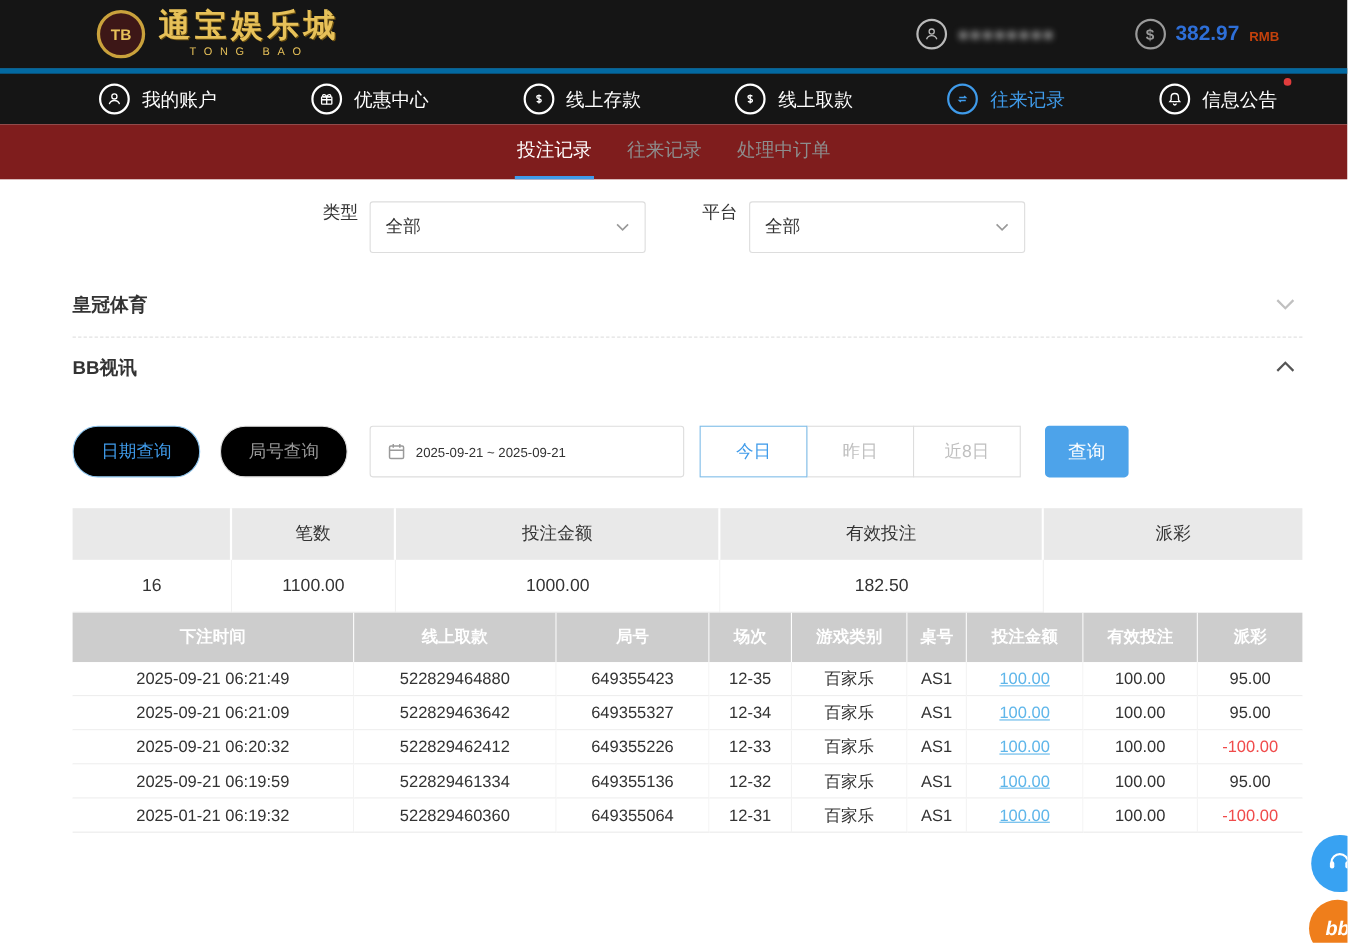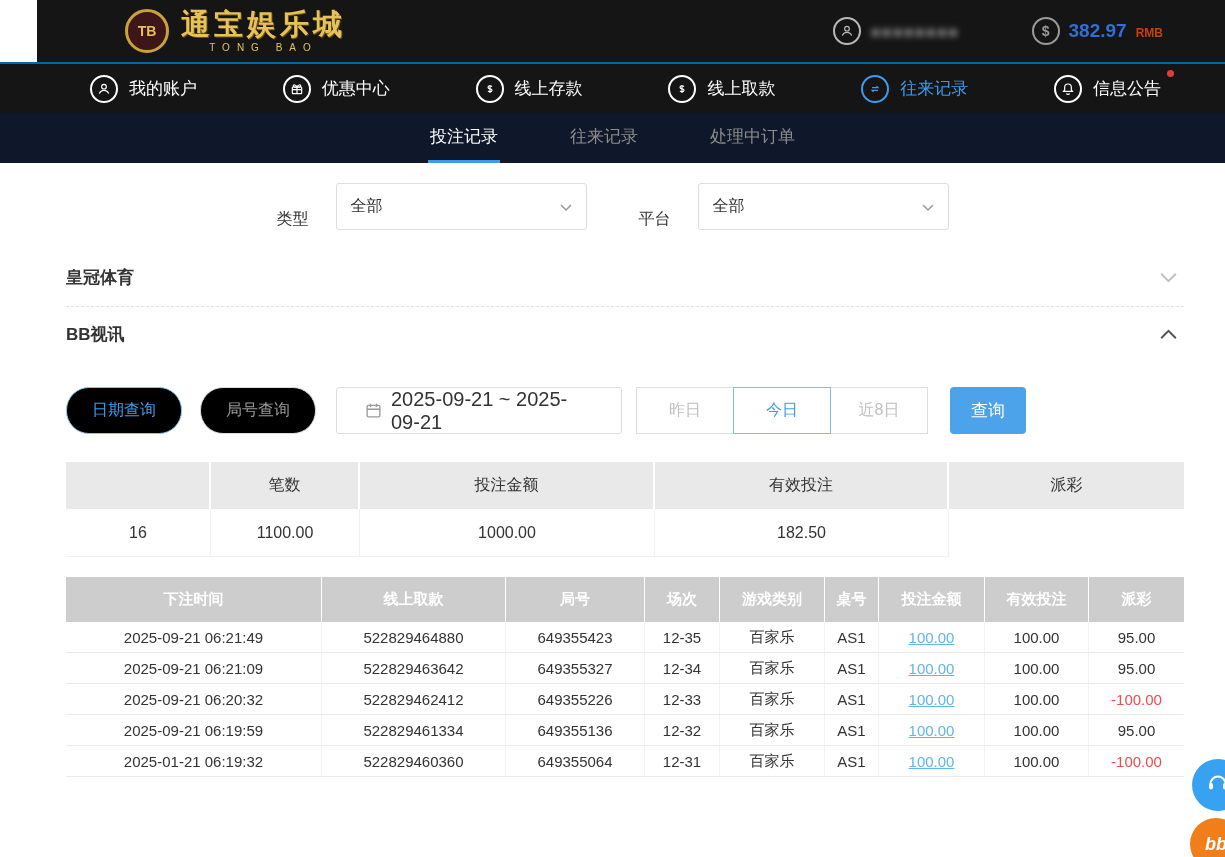--- a/index.html
+++ b/index.html
@@ -4,102 +4,102 @@
 <style>
   * { margin:0; padding:0; }
   body {
     width:1225px; height:857px; overflow:hidden; position:relative;
     background:#fff; color:#333;
     font-family:"Liberation Sans","DejaVu Sans",sans-serif;
   }
 
   
   .topbar { height:62px; background:#151515; display:flex; align-items:center;
-            padding:0 62px 0 88px; box-sizing:border-box;margin-left:37px; }
+            padding:0 62px 0 88px; box-sizing:border-box; }
   .logo { display:flex; align-items:center; gap:12px; cursor:pointer; }
   .logo-badge { width:44px; height:44px; border-radius:50%; background:#3d1717;
                 border:3px solid #caa23c; color:#e7c159; font-weight:bold; font-size:14px;
                 display:flex; align-items:center; justify-content:center; box-sizing:border-box; }
   .logo-title { color:#e7c159; font-size:29px; font-weight:bold; letter-spacing:4px;
                 line-height:1; text-shadow:1px 1px 0 #6d5110; }
   .logo-sub { color:#e7c159; font-size:10px; letter-spacing:7px; margin-top:3px; text-align:center; }
 
   .top-right { margin-left:auto; display:flex; align-items:center; gap:72px; }
   .icon-ring { width:28px; height:28px; border:2px solid currentColor; border-radius:50%;
                display:flex; align-items:center; justify-content:center; box-sizing:border-box; flex:0 0 auto; }
   .icon-ring svg { width:16px; height:16px; }
   .dollar { font-size:14px; font-weight:bold; line-height:1; }
   .user-chip { display:flex; align-items:center; gap:10px; color:#b9b9b9; cursor:pointer; }
   .username { filter:blur(3.5px); color:#cfcfcf; font-size:15px; letter-spacing:2px; }
   .balance { display:flex; align-items:center; gap:9px; color:#9a9a9a; }
   .balance-amount { color:#2e6fd8; font-size:19px; font-weight:bold; }
   .balance-currency { color:#c2410c; font-size:12px; margin-top:4px;font-weight:bold; }
 
   
-  .mainnav { height:51px; background:#151515; border-top:2px solid #0369a1;
+  .mainnav { height:51px; background:#151515; border-top:5px solid #0369a1;
              display:flex; align-items:center; justify-content:space-between;
              padding:0 64px 0 90px; box-sizing:border-box; }
   .nav-item { display:flex; align-items:center; gap:11px; color:#fff; font-size:17px;
               cursor:pointer; position:relative; }
   .nav-item.active { color:#3f9bea; }
   .red-dot { position:absolute; top:-5px; right:-13px; width:7px; height:7px;
              background:#e03c3c; border-radius:50%; }
 
   
-  .subtabs { height:50px; background:#0f172a; display:flex; justify-content:center;
-             gap:68px; align-items:stretch; }
+  .subtabs { height:50px; background:#7f1d1d; display:flex; justify-content:center;
+             gap:28px; align-items:stretch; }
   .subtab { color:#8d8d8d; font-size:17px; display:flex; align-items:center;
             border-bottom:3px solid transparent; box-sizing:border-box; cursor:pointer; padding:0 2px; }
   .subtab.active { color:#fff; border-bottom-color:#3f9bea; }
 
   
   .filters { display:flex; justify-content:center; gap:52px; align-items:center; padding:20px 0; }
-  .filter { display:flex; align-items:flex-end; gap:27px; font-size:16px; color:#333; }
+  .filter { display:flex; align-items:flex-start; gap:10px; font-size:16px; color:#333; }
   .select { width:251px; height:47px; border:1px solid #ddd; border-radius:3px; background:#fff;
             display:flex; align-items:center; justify-content:space-between; padding:0 14px;
             box-sizing:border-box; font-size:16px; color:#333; cursor:pointer; }
   .select svg { width:12px; height:8px; }
 
   
   .content { margin:0 41px 0 66px; }
   .section-header { display:flex; justify-content:space-between; align-items:center;
                     padding:16px 6px 17px 0; border-bottom:1px dashed #e2e2e2; cursor:pointer; }
   .section-title { font-size:17px; font-weight:bold; color:#333; }
   .chev svg { width:19px; height:11px; }
 
   
   .query-row { display:flex; align-items:center; margin-top:24px; }
   .pill { height:47px; padding:0 25px; border:1px solid #ddd; border-radius:23px; background:#000000;
           color:#999; font-size:16px; cursor:pointer; font-family:inherit; }
   .pill.active { border-color:#8cc3ec; color:#3f9bea; }
   .pill + .pill { margin-left:18px; }
   .date-input { margin-left:20px; width:286px; height:47px; border:1px solid #ddd; border-radius:3px;
-                display:flex; align-items:center; gap:9px; padding:0 28px; box-sizing:border-box;
-                font-size:20px; color:#333; cursor:pointer; }
+                display:flex; align-items:center; gap:9px; padding:0 15px; box-sizing:border-box;
+                font-size:12px; color:#333; cursor:pointer; }
   .cal { display:flex; } .cal svg { width:17px; height:17px; }
   .btn-group { display:flex; margin-left:14px; }
   .gbtn { width:98px; height:47px; border:1px solid #ddd; background:#fff; color:#c0c0c0;
           font-size:16px; cursor:pointer; font-family:inherit; margin-left:-1px; }
   .gbtn:first-child { margin-left:0; }
   .gbtn.active { border-color:#7fbde8; color:#3f9bea; position:relative; z-index:1; }
   .search-btn { margin-left:22px; width:76px; height:47px; background:#4da3ea; border:none;
                 border-radius:4px; color:#fff; font-size:17px; cursor:pointer; font-family:inherit; }
 
   
   .summary { margin-top:28px; display:grid; grid-template-columns:145px 149px 295px 294px 1fr; }
   .s-th { background:#e9e9e9; height:47px; display:flex; align-items:center; justify-content:center;
           font-size:16px; color:#333; border-right:2px solid #fff; box-sizing:border-box; }
   .s-th:nth-child(5) { border-right:none; }
   .s-td { background:#fff; height:48px; display:flex; align-items:center; justify-content:center;
           font-size:16px; color:#333; border-right:1px solid #f1f1f1; border-bottom:1px solid #f1f1f1;
           box-sizing:border-box; }
   .s-td:nth-child(10) { border-right:none; }
 
   
-  .table { margin-top:20px; display:grid;
+  .table { display:grid;
            grid-template-columns:256px 184px 139px 75px 105px 54px 106px 104px 1fr; }
   .th { background:#cdcdcd; color:#fff; font-weight:bold; font-size:15px; height:45px;
         display:flex; align-items:center; justify-content:center; border-right:1px solid #fff;
         box-sizing:border-box; }
   .table .th:nth-child(9n) { border-right:none; }
   .td { height:31px; display:flex; align-items:center; justify-content:center; font-size:15px;
         color:#333; border-bottom:1px solid #eaeaea; border-right:1px solid #f2f2f2;
         box-sizing:border-box; background:#fff; }
   .table .td:nth-child(9n) { border-right:none; }
   .td.link { color:#5fb6ea; text-decoration:underline; cursor:pointer; }
@@ -259,22 +259,22 @@
       <div class="date-input">
         <span class="cal">
           <svg viewBox="0 0 20 20" fill="none" stroke="#9a9a9a" stroke-width="1.6">
               <rect x="2.5" y="4" width="15" height="13.5" rx="1.5"></rect>
               <path d="M2.5 8.5h15M6.5 2v4M13.5 2v4"></path>
             </svg>
         </span>
         <span>2025-09-21 ~ 2025-09-21</span>
       </div>
       <div class="btn-group">
+        <button class="gbtn active">今日</button>
         <button class="gbtn">昨日</button>
-        <button class="gbtn active">今日</button>
         <button class="gbtn">近8日</button>
       </div>
       <button class="search-btn">查询</button>
     </div>
 
     <div class="summary">
       <div class="s-th"></div>
       <div class="s-th">笔数</div>
       <div class="s-th">投注金额</div>
       <div class="s-th">有效投注</div>

